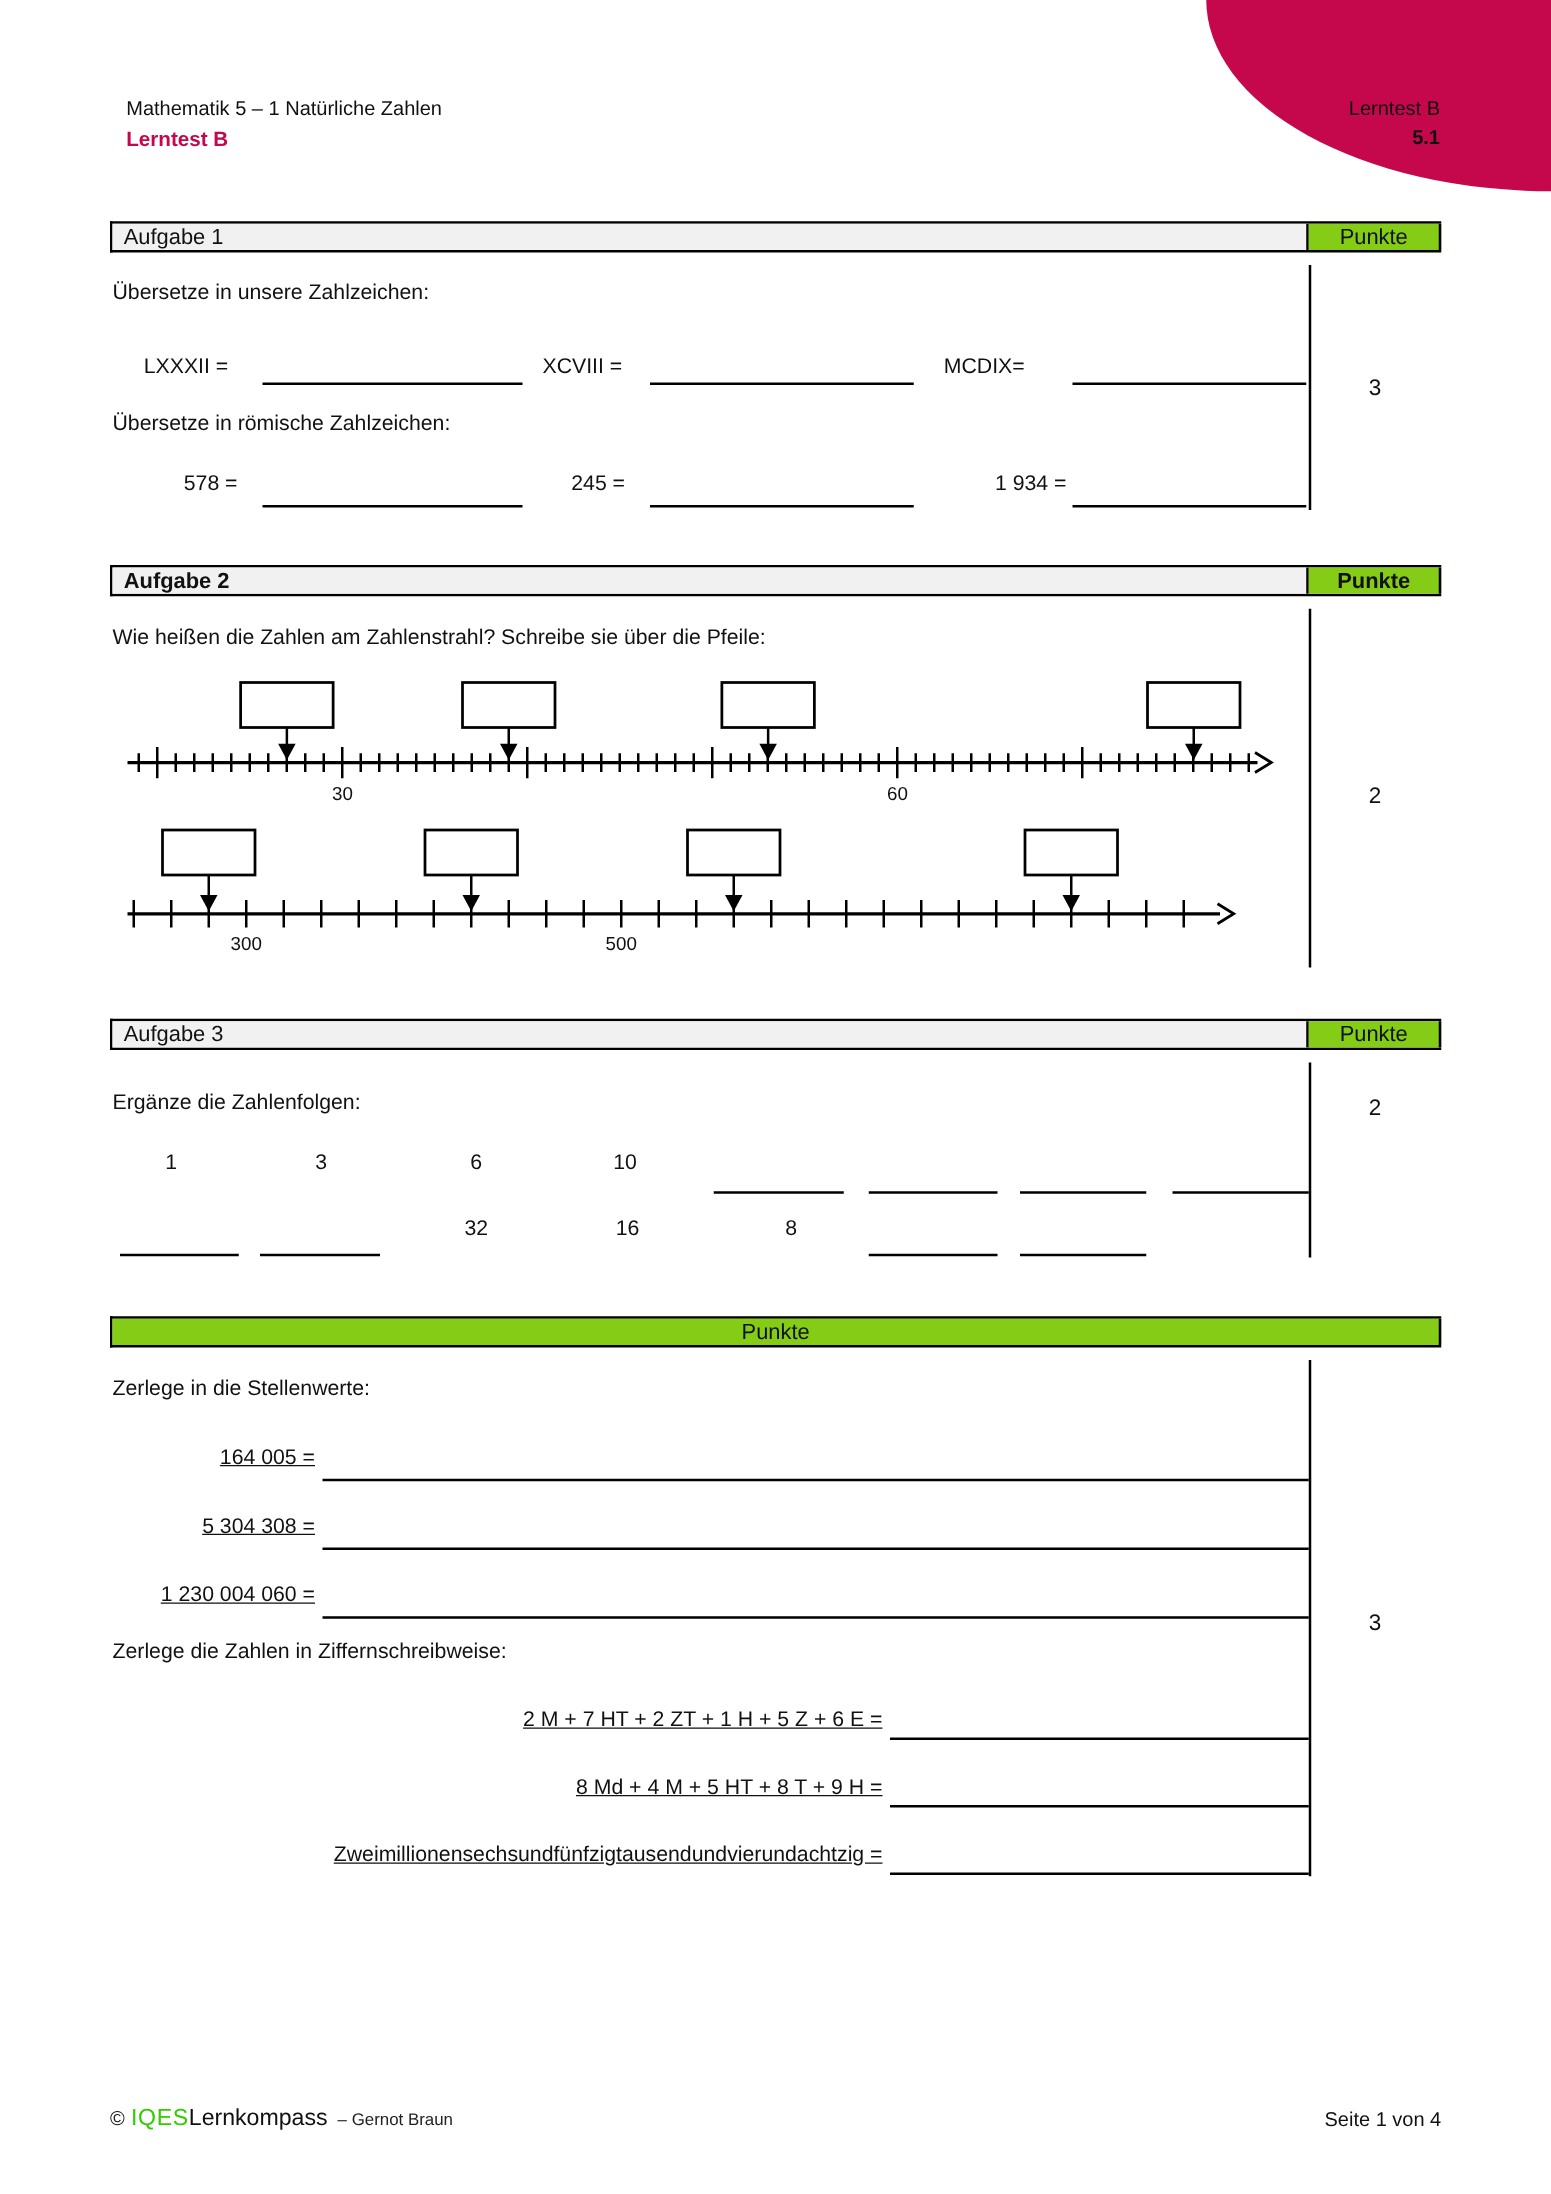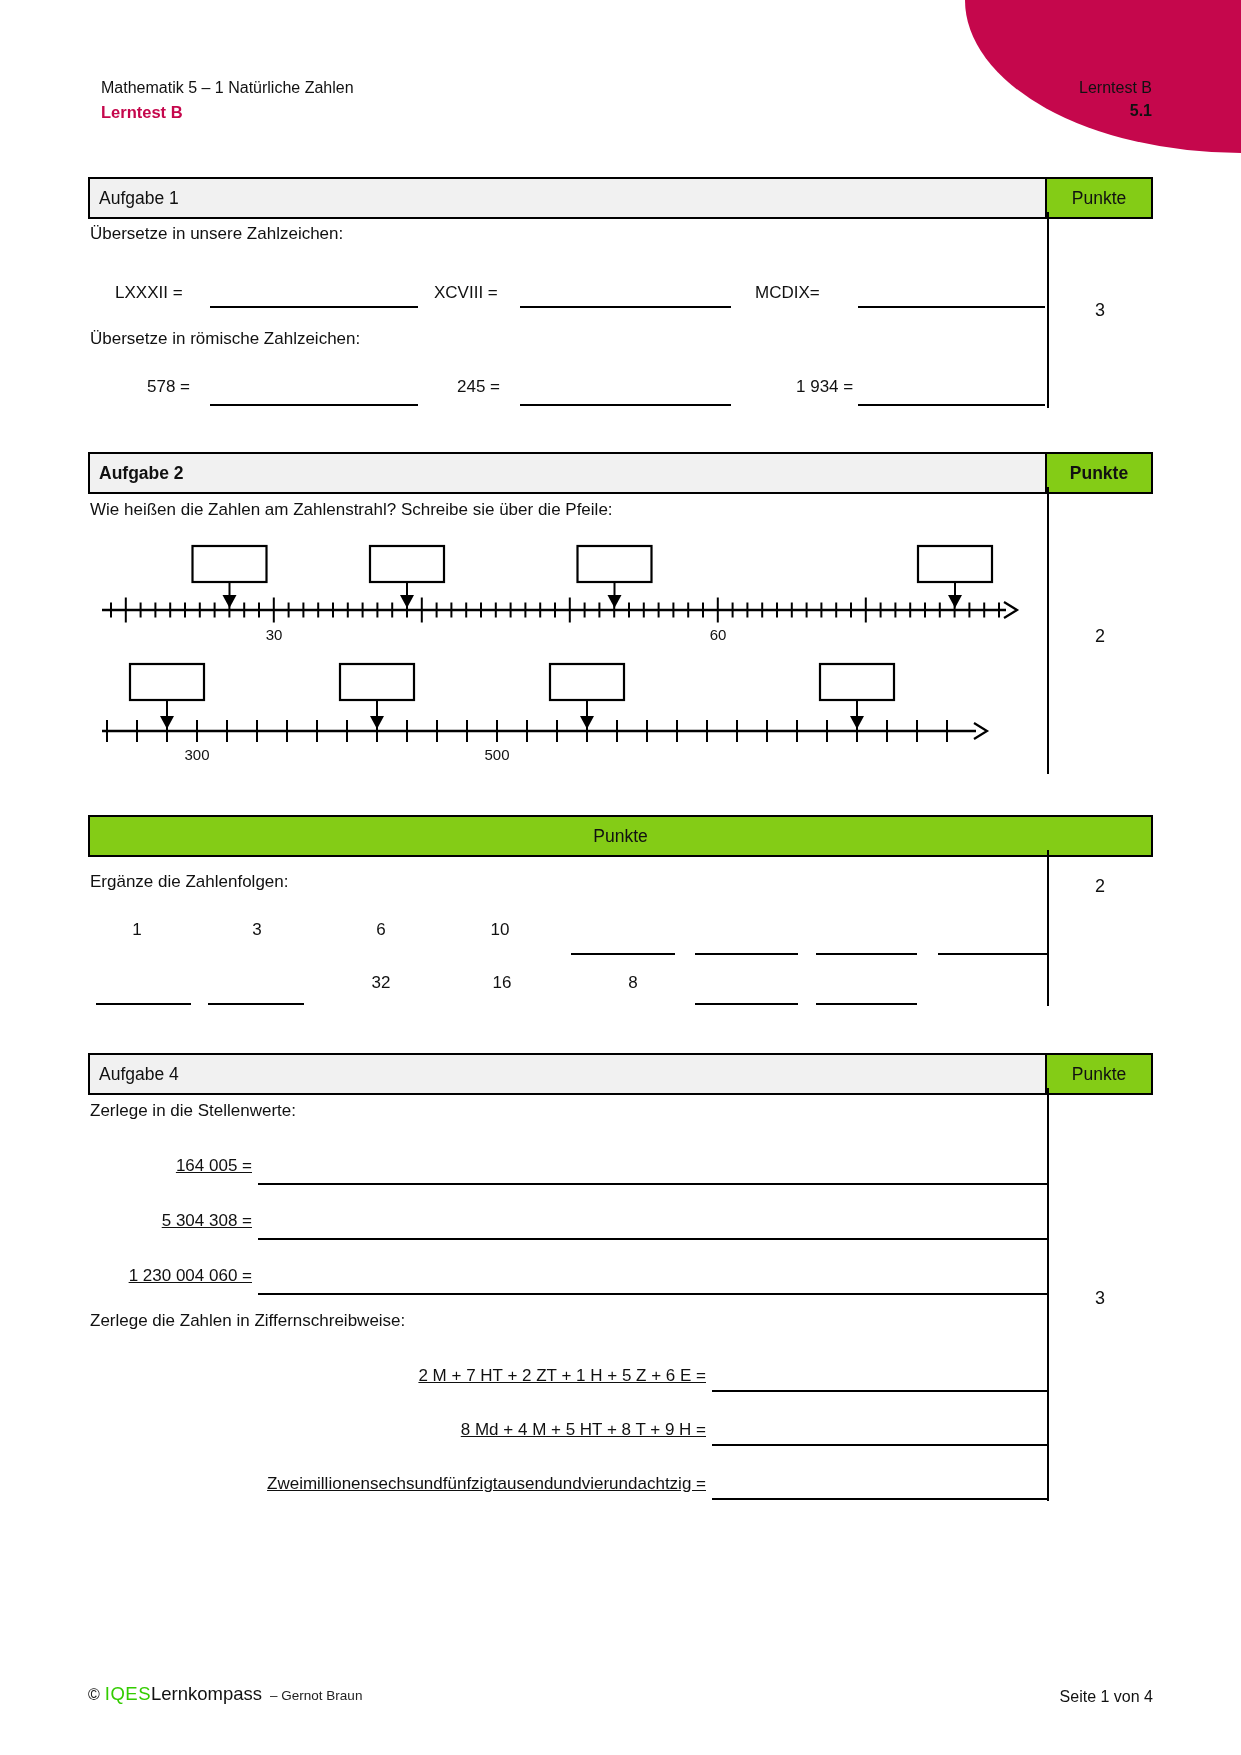--- a/index.html
+++ b/index.html
@@ -12,21 +12,21 @@
   
   .corner{
     position:absolute;top:0;right:0;width:276px;height:153px;
     border-bottom-left-radius:100% 100%;
   }
   .corner-text{position:absolute;font-size:16px;color:#111;white-space:nowrap;}
   .course{position:absolute;font-size:16px;color:#111;white-space:nowrap;}
   .testlabel{position:absolute;font-size:16.5px;font-weight:bold;white-space:nowrap;}
   
   .task-strip{
-    position:absolute;left:88px;width:1065px;height:42px;
+    position:absolute;left:88px;width:1065px;height:25px;
     display:flex;box-sizing:border-box;
     border-top:2px solid #000;border-bottom:2px solid #000;border-left:2px solid #000;
   }
   .task-title-cell{
     width:957px;box-sizing:border-box;background:#f1f1f1;
     border-right:2px solid #000;
     display:flex;align-items:center;padding-left:9px;font-size:17.5px;
   }
   .punkte-cell{
     flex:1;box-sizing:border-box;background:#84cc16;border-right:2px solid #000;
@@ -214,20 +214,21 @@
     <polygon points="282,55 296,55 289,68" fill="#000"></polygon>
     <rect x="462" y="3" width="74" height="36" fill="#fff" stroke="#000" stroke-width="2.2"></rect>
     <line x1="499" y1="39" x2="499" y2="57" stroke="#000" stroke-width="2"></line>
     <polygon points="492,55 506,55 499,68" fill="#000"></polygon>
     <rect x="732" y="3" width="74" height="36" fill="#fff" stroke="#000" stroke-width="2.2"></rect>
     <line x1="769" y1="39" x2="769" y2="57" stroke="#000" stroke-width="2"></line>
     <polygon points="762,55 776,55 769,68" fill="#000"></polygon>
   </svg>
 
 <div class="task-strip" style="top:815px;">
+  <div class="task-title-cell">Aufgabe 3</div>
   <div class="punkte-cell">Punkte</div>
 </div>
 <div class="divider" style="top:850px;height:156px;"></div>
 <div class="points-val" style="top:876px;">2</div>
 
 <div class="abs txt" style="left:90px;top:872px;">Ergänze die Zahlenfolgen:</div>
 
 <div class="numcell" style="left:137px;top:920px;">1</div>
 <div class="numcell" style="left:257px;top:920px;">3</div>
 <div class="numcell" style="left:381px;top:920px;">6</div>
@@ -239,21 +240,20 @@
 
 <div class="underline" style="left:96px;top:1003px;width:95px;"></div>
 <div class="underline" style="left:208px;top:1003px;width:96px;"></div>
 <div class="numcell" style="left:381px;top:973px;">32</div>
 <div class="numcell" style="left:502px;top:973px;">16</div>
 <div class="numcell" style="left:633px;top:973px;">8</div>
 <div class="underline" style="left:695px;top:1003px;width:103px;"></div>
 <div class="underline" style="left:816px;top:1003px;width:101px;"></div>
 
 <div class="task-strip" style="top:1053px;">
-  <div class="task-title-cell">Aufgabe 4</div>
   <div class="punkte-cell">Punkte</div>
 </div>
 <div class="divider" style="top:1088px;height:413px;"></div>
 <div class="points-val" style="top:1288px;">3</div>
 
 <div class="abs txt" style="left:90px;top:1101px;">Zerlege in die Stellenwerte:</div>
 
 <div class="ralign" style="left:82px;top:1156px;width:170px;">164 005 =</div>
 <div class="underline" style="left:258px;top:1183px;width:789px;"></div>
 <div class="ralign" style="left:82px;top:1211px;width:170px;">5 304 308 =</div>

